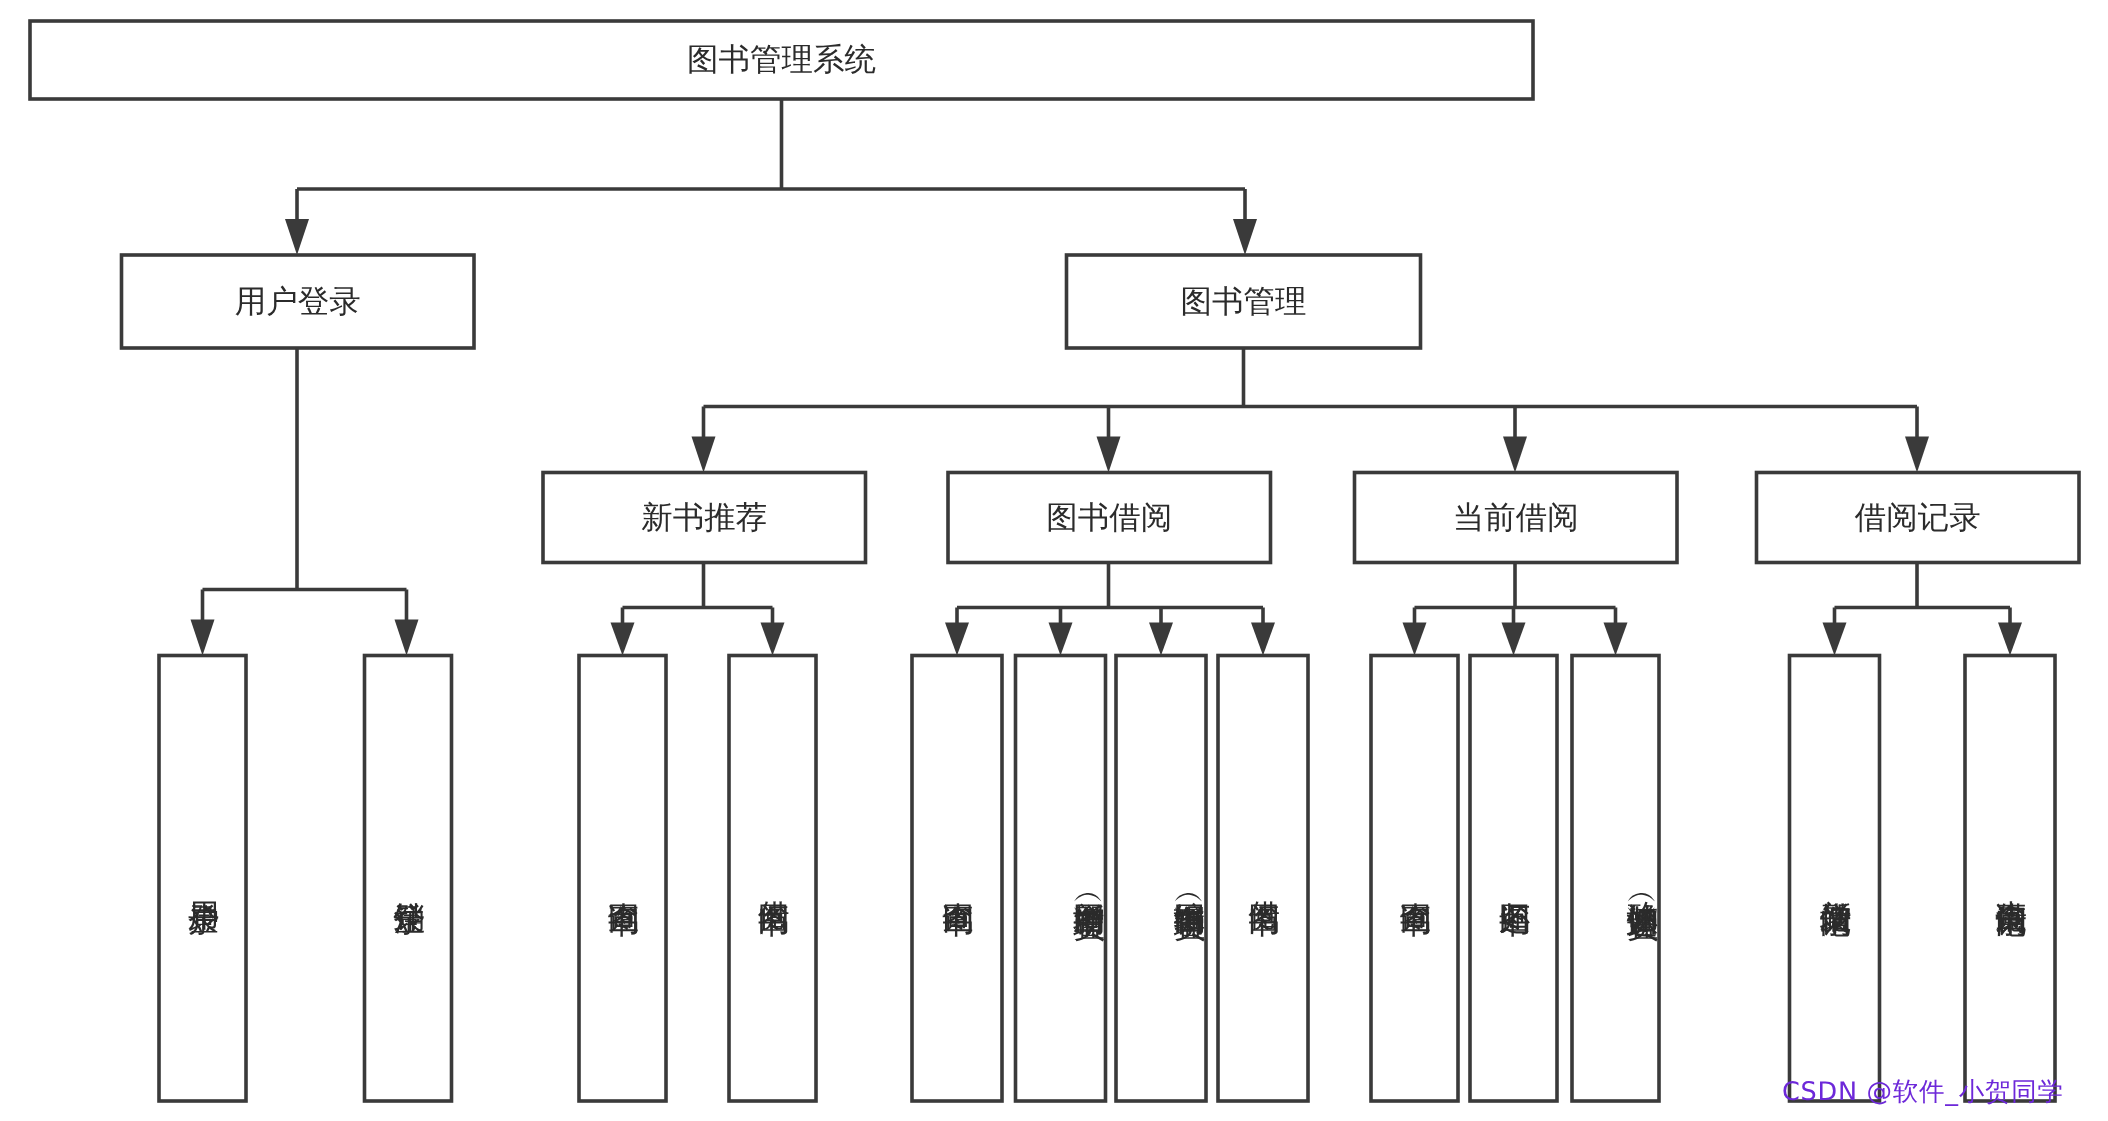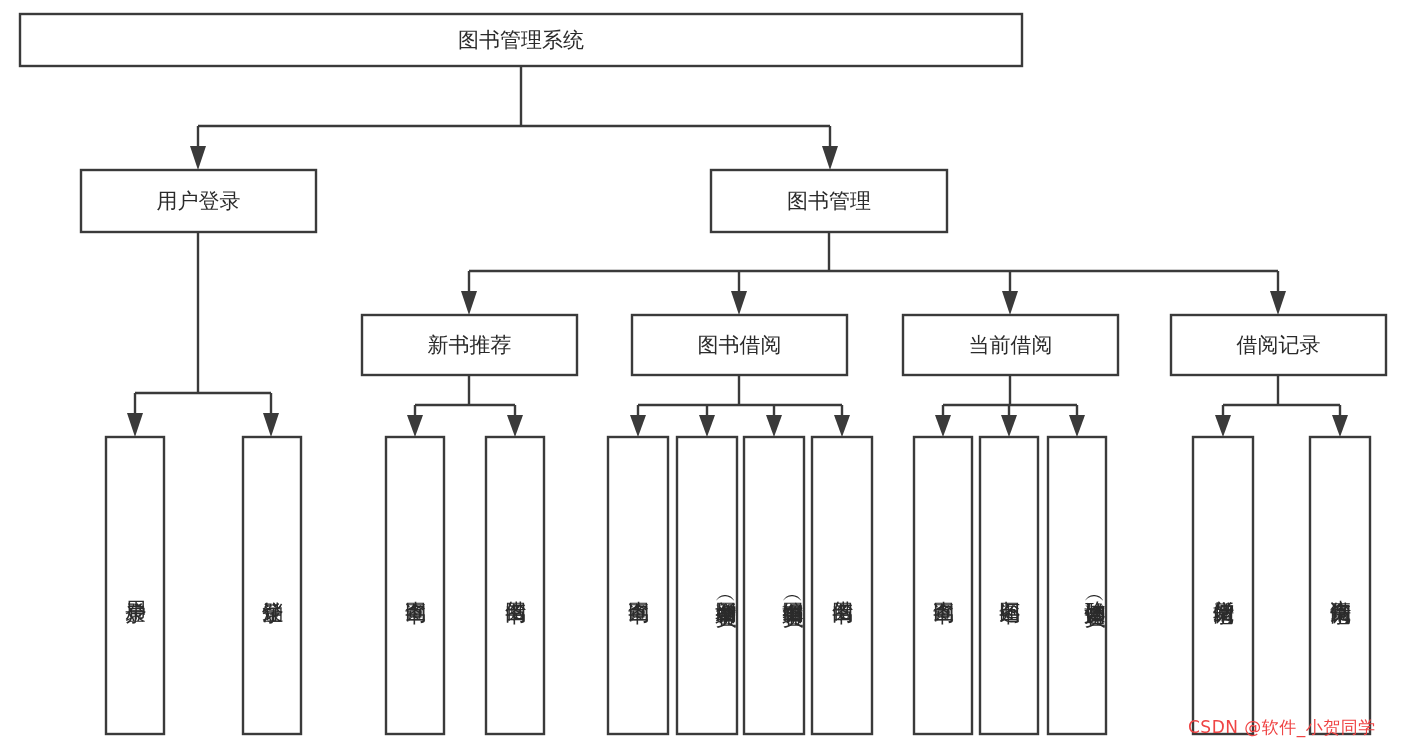--- a/index.html
+++ b/index.html
@@ -63,21 +63,21 @@
     justify-content: center;
     white-space: nowrap;
     pointer-events: none;
   }
   .watermark {
     position: absolute;
     left: 1188px;
     top: 716px;
     font-family: "DejaVu Sans", "Liberation Sans", sans-serif;
     font-size: 17px;
-    color: #ef4444;
+    color: #6d28d9;
     white-space: nowrap;
     letter-spacing: 0.5px;
   }
 </style>
 </head>
 <body>
 
 <div id="diagram-root">
 
   <svg class="flow" viewBox="0 0 1405 747">

